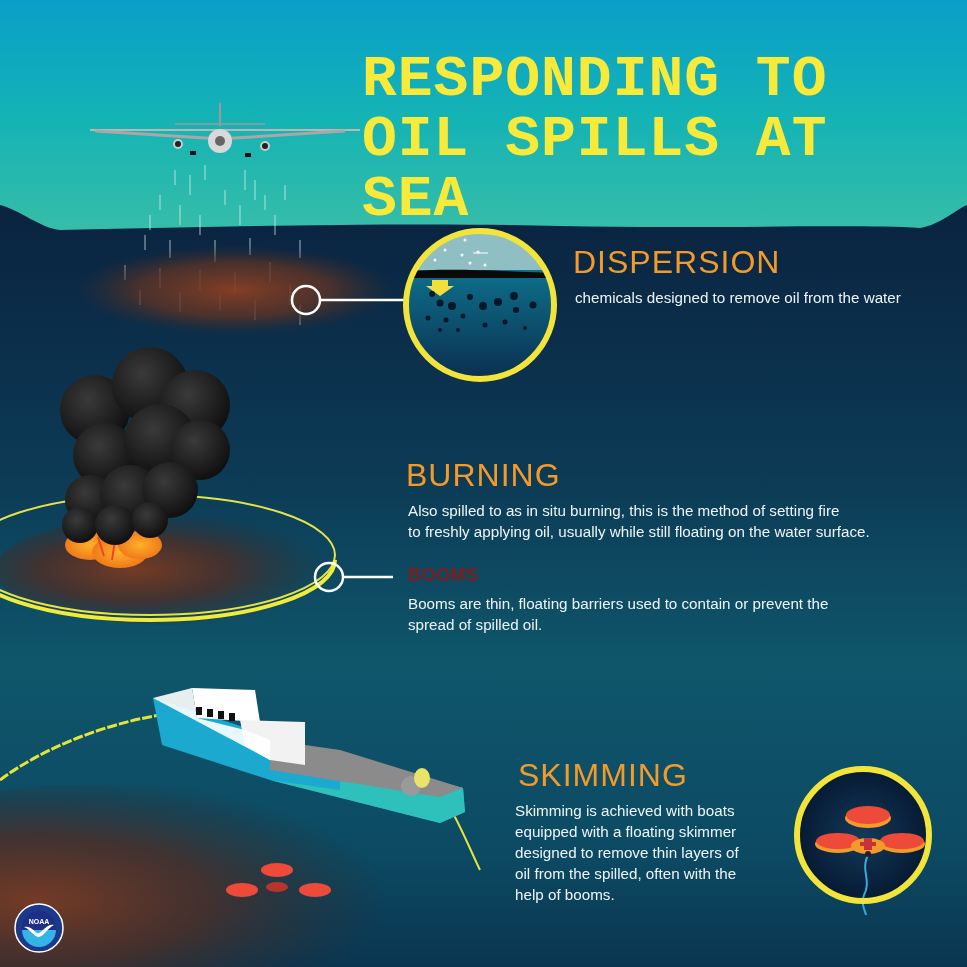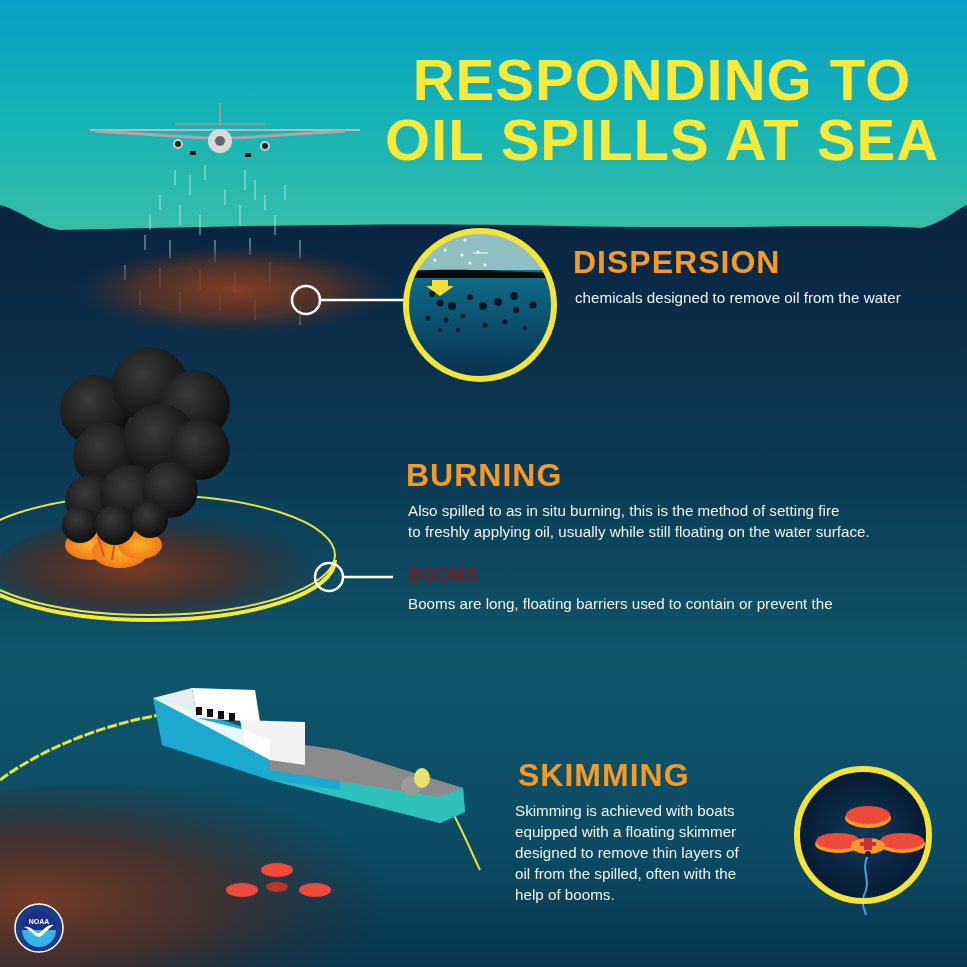--- a/index.html
+++ b/index.html
@@ -1,22 +1,22 @@
 <!DOCTYPE html>
 <html><head>
 <meta charset="utf-8">
 <style>
   html,body{margin:0;padding:0;}
   body{width:967px;height:967px;overflow:hidden;position:relative;font-family:"Liberation Sans",sans-serif;}
   .stage{position:absolute;left:0;top:0;width:967px;height:967px;overflow:hidden;}
   .sky{position:absolute;left:0;top:0;width:967px;height:260px;background:linear-gradient(180deg,#0a9fc9 0%,#14b3b5 45%,#3fc0a4 100%);}
   .sea{position:absolute;left:0;top:0;width:967px;height:967px;}
-  .title{position:absolute;left:362px;top:50px;width:600px;color:#f7ea3a;font-weight:900;font-size:58px;line-height:60px;letter-spacing:1px;text-align:center;font-family:Liberation Sans, sans-serif;}
+  .title{position:absolute;left:362px;top:50px;width:600px;color:#f7ea3a;font-weight:900;font-size:58px;line-height:60px;letter-spacing:1px;text-align:left;font-family:Liberation Mono, monospace;}
   .title span{display:block;}
-  .section-title{position:absolute;color:#f39a2a;font-weight:700;font-size:32px;letter-spacing:1px;}
+  .section-title{position:absolute;color:#f39a2a;font-weight:400;font-size:32px;letter-spacing:1px;}
   .sub-title{position:absolute;color:#7f1d1d;font-weight:700;font-size:18px;letter-spacing:0.5px;}
   .desc{position:absolute;color:#eef4f6;font-size:15.2px;line-height:21px;}
   .noaa{position:absolute;left:14px;top:903px;width:50px;height:50px;}
 </style>
 </head>
 <body>
 
 <div class="stage">
 
   <div class="sky"></div>
@@ -234,21 +234,22 @@
   </div>
 
   <div class="section-title" style="left:406px;top:457px;">BURNING</div>
   <div class="desc" style="left:408px;top:500px;width:550px;">
     <div>Also spilled to as in situ burning, this is the method of setting fire</div>
     <div>to freshly applying oil, usually while still floating on the water surface.</div>
   </div>
 
   <div class="sub-title" style="left:408px;top:565px;">BOOMS</div>
   <div class="desc" style="left:408px;top:593px;width:500px;">
-    <div>Booms are long, floating barriers used to contain or prevent the</div>
+    <div>Booms are thin, floating barriers used to contain or prevent the</div>
+    <div>spread of spilled oil.</div>
   </div>
 
   <div class="section-title" style="left:518px;top:757px;">SKIMMING</div>
   <div class="desc" style="left:515px;top:800px;width:270px;">
     <div>Skimming is achieved with boats</div>
     <div>equipped with a floating skimmer</div>
     <div>designed to remove thin layers of</div>
     <div>oil from the spilled, often with the</div>
     <div>help of booms.</div>
   </div>

